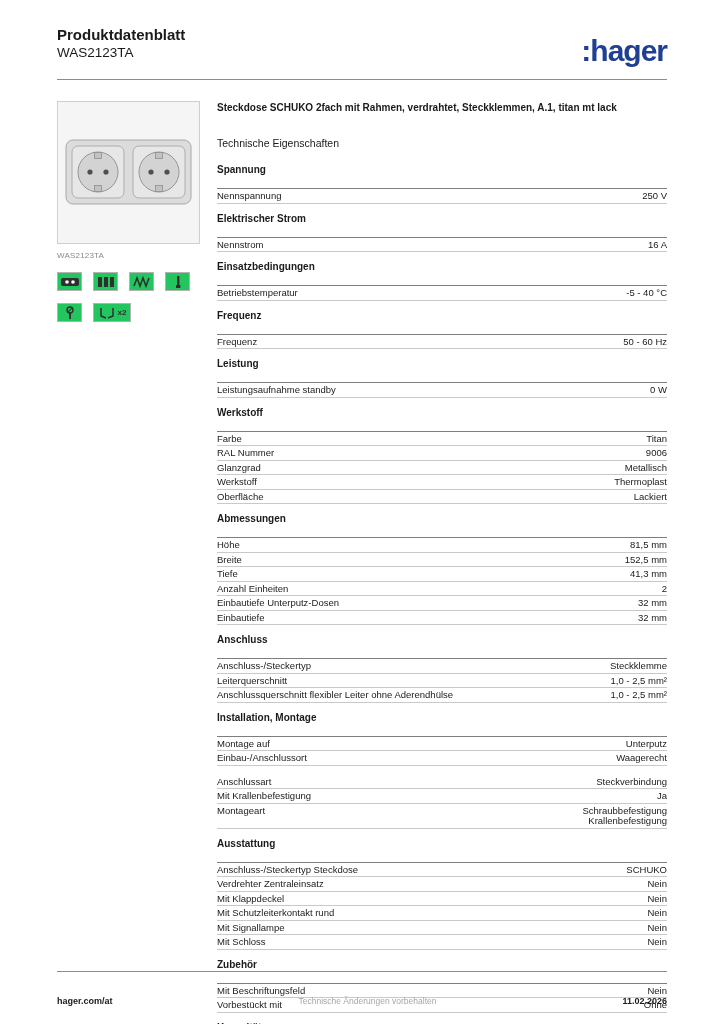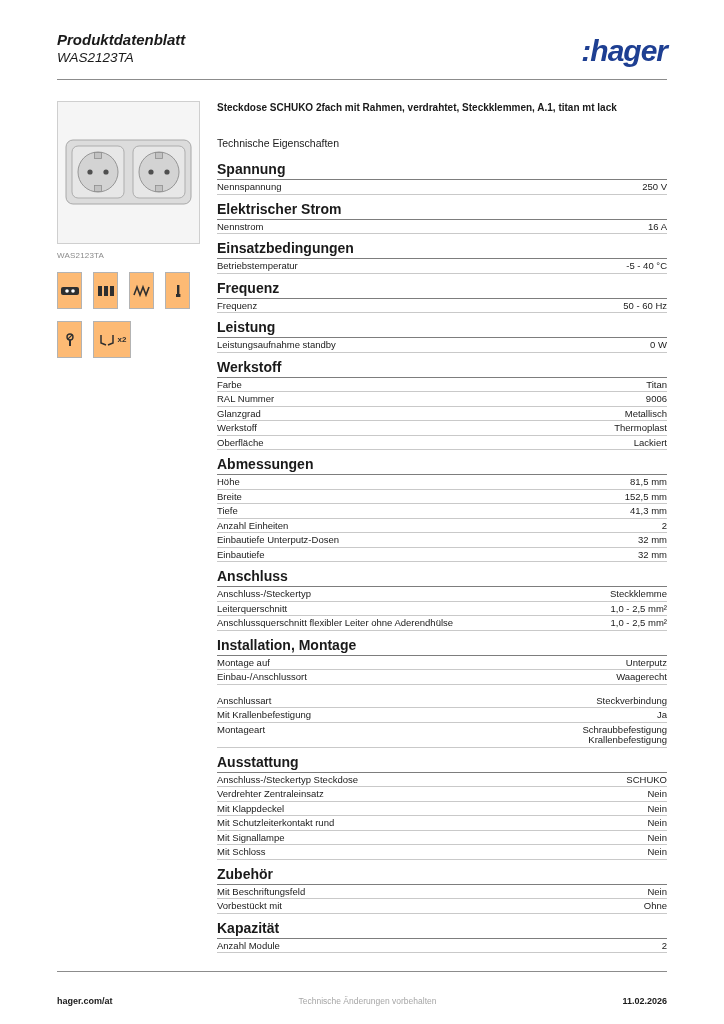--- a/index.html
+++ b/index.html
@@ -7,40 +7,40 @@
     position:relative;
     width:724px;height:1024px;
     background:#ffffff;
     font-family:"Liberation Sans", sans-serif;
     color:#1a1a1a;
     overflow:hidden;
     margin:0 auto;
   }
   .content{padding:0 57px;}
   
-  .header{display:flex;justify-content:space-between;align-items:flex-end;padding-top:20px;font-style:italic;}
+  .header{display:flex;justify-content:space-between;align-items:center;padding-top:20px;}
   .title{font-size:15px;font-weight:bold;line-height:18px;}
   .subtitle{font-size:13.5px;line-height:17px;}
   .logo{font-size:30px;font-weight:bold;color:#1e3f92;letter-spacing:-1px;line-height:30px;margin-top:16px;}
   .rule{border-bottom:1px solid #8c8c8c;margin-top:13px;}
   
   .main{display:flex;gap:15px;margin-top:21px;}
   .left-col{width:145px;flex:0 0 145px;}
   .right-col{flex:1;min-width:0;}
   .image-box{width:143px;height:143px;border:1px solid #cfcfcf;background:#f5f5f5;display:flex;align-items:center;justify-content:center;box-sizing:border-box;}
   .caption{font-size:8px;color:#8a8a8a;margin-top:7px;letter-spacing:.2px;}
   .icon-row{display:flex;gap:11px;margin-top:12px;}
-  .icon-box{width:25px;height:37px;border:1px solid #b3b3b3;background:#fdba74;display:flex;align-items:center;justify-content:center;box-sizing:border-box;}
+  .icon-box{width:25px;height:19px;border:1px solid #b3b3b3;background:#22c55e;display:flex;align-items:center;justify-content:center;box-sizing:border-box;}
   .icon-box.wide{width:38px;gap:2px;}
   .x2{font-size:8px;font-weight:bold;color:#2f2f2f;}
   
   .description{font-size:10px;font-weight:bold;line-height:13px;margin-bottom:23px;}
   .tech-heading{font-size:10.5px;font-weight:normal;margin-bottom:15px;}
   .section{margin-bottom:9px;}
-  .section-title{font-size:14px;font-weight:bold;line-height:11px;padding-bottom:4px;border-bottom:1px solid #7d7d7d;}
+  .section-title{font-size:10px;font-weight:bold;line-height:11px;padding-bottom:13px;border-bottom:1px solid #7d7d7d;}
   .row{display:flex;justify-content:space-between;align-items:flex-start;font-size:9.5px;line-height:10.5px;padding:2px 0 1px;border-bottom:1px solid #c9c9c9;}
   .row-label{text-align:left;padding-right:10px;}
   .row-value{text-align:right;white-space:pre-line;}
   
   .footer{
     position:absolute;left:57px;right:57px;bottom:18px;
     border-top:1px solid #8c8c8c;padding-top:24px;
     display:flex;justify-content:space-between;align-items:baseline;
     font-size:9px;
   }

